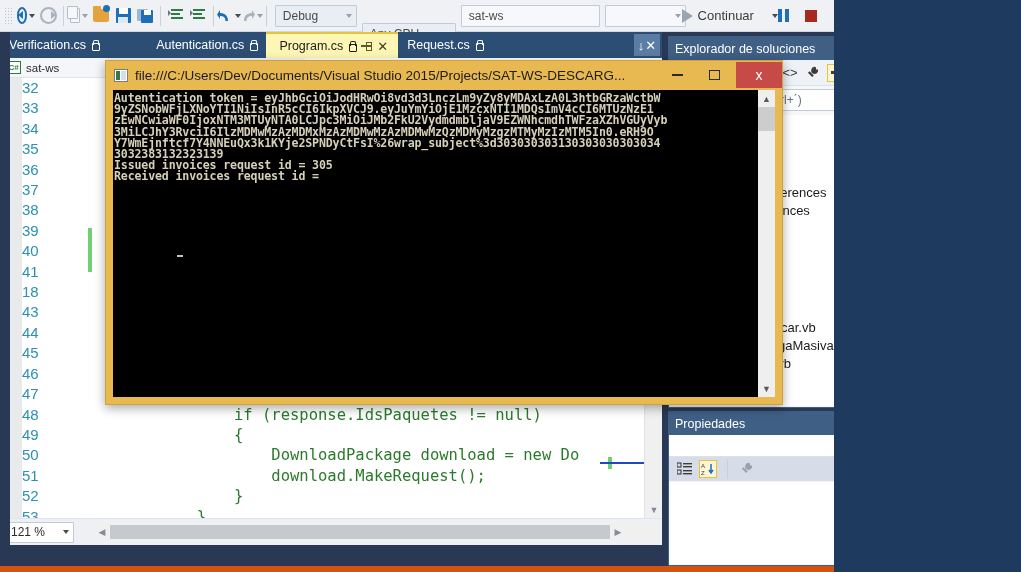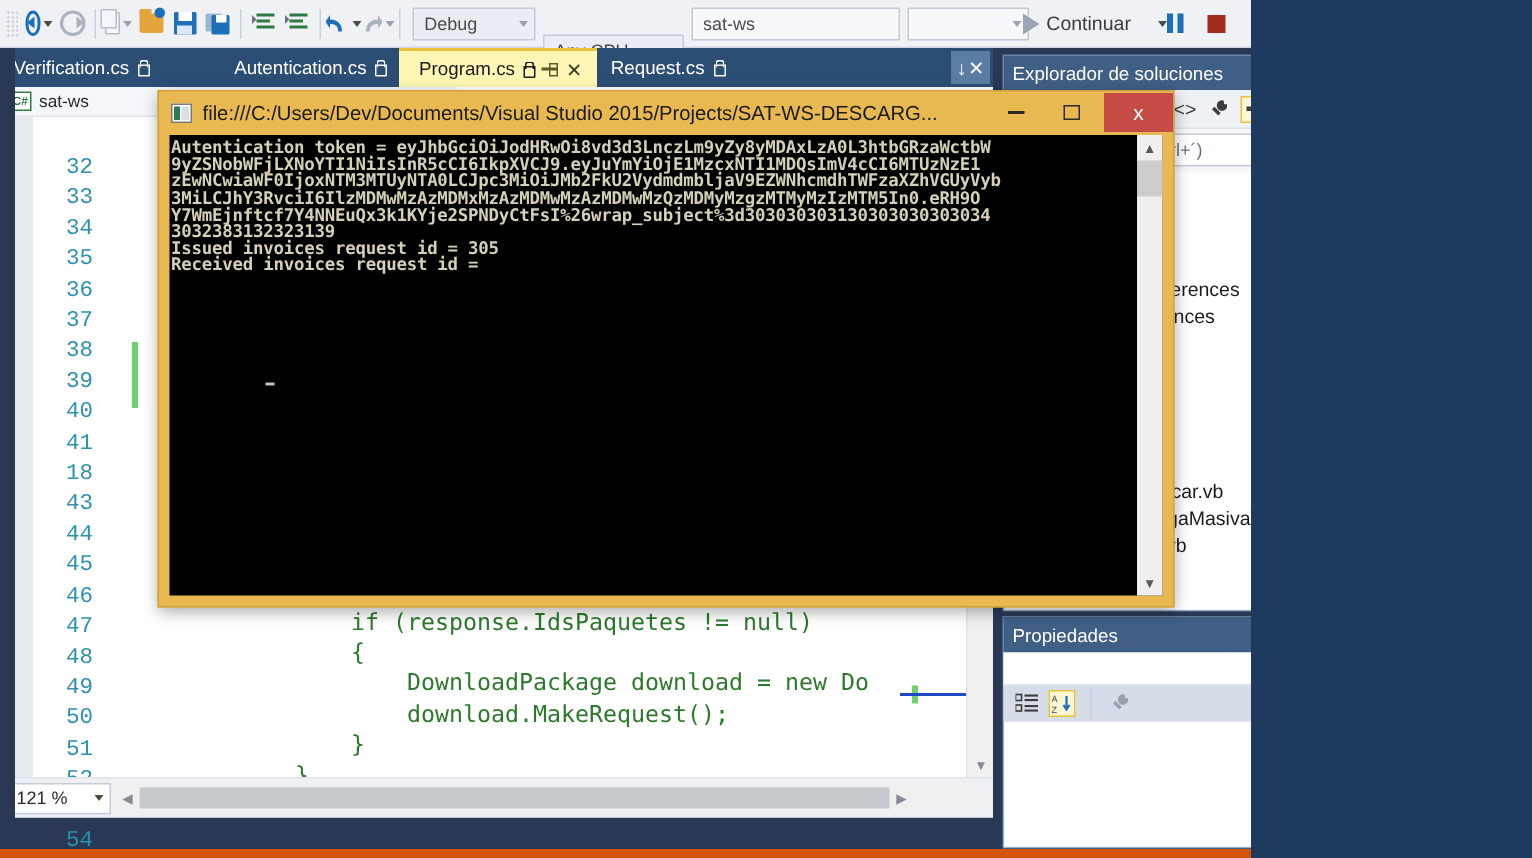--- a/index.html
+++ b/index.html
@@ -235,46 +235,45 @@
   .codearea {
     position: absolute; left: 22px; top: 20px; right: 18px; bottom: 27px;
     overflow: hidden;
     font-family: "DejaVu Sans Mono", monospace;
     font-size: 15.5px; line-height: 20.4px;
     color: #2b7a2b;
     white-space: pre;
   }
   .lnums {
     position: absolute; left: 22px; top: 20px; width: 66px; bottom: 27px;
-    text-align: center;
-    font-family: Liberation Mono, monospace;
+    text-align: left;
+    font-family: Liberation Sans, sans-serif;
     font-size: 15px; line-height: 20.4px;
     color: #2b91af;
     padding-right: 4px;
-    margin-top: 24px;
   }
   .code-indent { padding-left: 100px; }
   .vscroll-ed {
     position: absolute; right: 0; top: 20px; width: 18px; bottom: 27px;
     background: #f0f0f0; border-left: 1px solid #e2e2e2;
   }
   .vscroll-ed .up, .vscroll-ed .dn {
     position: absolute; left: 0; width: 18px; height: 17px;
     display: flex; align-items: center; justify-content: center;
     color: #868999; font-size: 9px;
   }
   .vscroll-ed .up { top: 0; } .vscroll-ed .dn { bottom: 0; }
   .blue-line {
     position: absolute; left: 600px; top: 404px; width: 62px; height: 2px;
     background: #1f48c4;
   }
   .bottombar {
     position: absolute; left: 0; bottom: 0; width: 662px; height: 27px;
     background: #eef0f4; border-top: 1px solid #dfe4ec;
-    display: flex; align-items: center; gap: 3px;
+    display: flex; align-items: center; gap: 20px;
   }
   .zoombox {
     width: 70px; height: 21px; margin-left: 4px;
     background: #fff; border: 1px solid #c3cada;
     display: flex; align-items: center; padding: 0 4px 0 6px;
     font-size: 12px; color: #2b2b2b;
   }
   .hscroll {
     flex: 1; height: 17px; margin-right: 2px; position: relative;
     background: #f0f0f0; display: flex; align-items: center;

